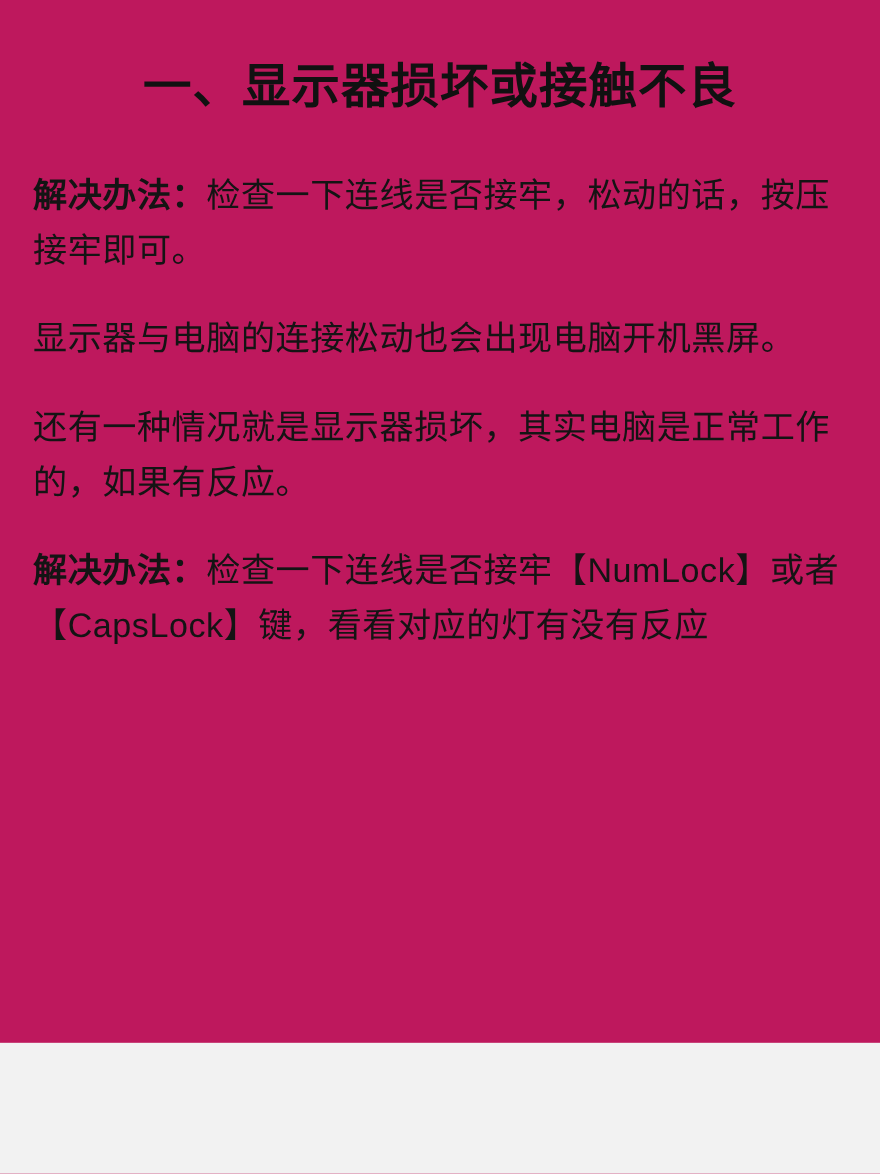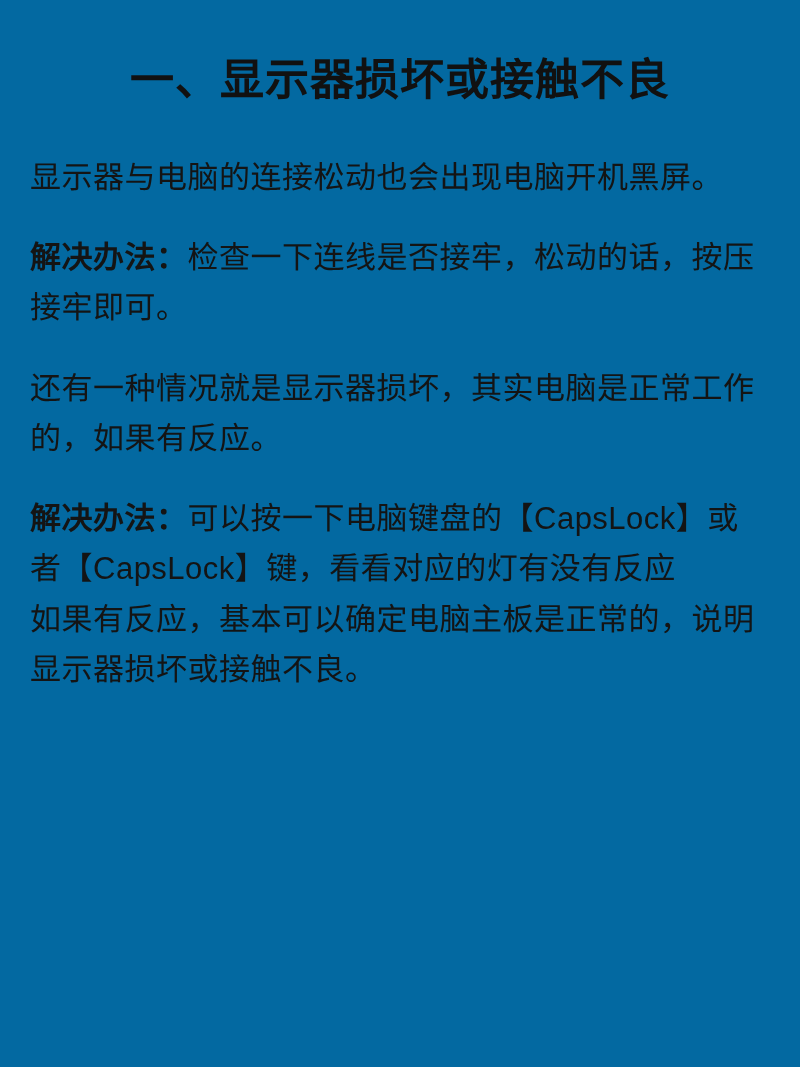--- a/index.html
+++ b/index.html
@@ -10,23 +10,23 @@
     width: 800px;
     height: 1067px;
     background: #f2f2f2;
     font-family: "Liberation Sans", "DejaVu Sans", sans-serif;
     color: #111111;
     overflow: hidden;
   }
   .page {
     box-sizing: border-box;
     width: 800px;
-    height: 1067px;
+    height: 948px;
     padding: 52px 30px 0 30px;
-    background: #0369a1;
+    background: #be185d;
   }
   .title {
     text-align: center;
     font-size: 44px;
     font-weight: bold;
     letter-spacing: 1px;
     line-height: 1.25;
     margin: 0 0 46px 0;
     color: #111111;
   }
@@ -49,32 +49,29 @@
   }
 </style>
 </head>
 <body>
 
 <div class="page">
 
   <h1 class="title">一、显示器损坏或接触不良</h1>
 
   <p class="para">
-    <span>显示器与电脑的连接松动也会出现电脑开机黑屏。</span>
+    <span class="lead">解决办法：</span><span>检查一下连线是否接牢，松动的话，按压接牢即可。</span>
   </p>
 
   <p class="para">
-    <span class="lead">解决办法：</span><span>检查一下连线是否接牢，松动的话，按压接牢即可。</span>
+    <span>显示器与电脑的连接松动也会出现电脑开机黑屏。</span>
   </p>
 
   <p class="para">
     <span>还有一种情况就是显示器损坏，其实电脑是正常工作的，如果有反应。</span>
   </p>
 
   <p class="para tight">
-    <span class="lead">解决办法：</span><span>可以按一下电脑键盘的【CapsLock】或者【CapsLock】键，看看对应的灯有没有反应</span>
+    <span class="lead">解决办法：</span><span>检查一下连线是否接牢【NumLock】或者【CapsLock】键，看看对应的灯有没有反应</span>
   </p>
 
-  <p class="para gap-top">
-    <span>如果有反应，基本可以确定电脑主板是正常的，说明显示器损坏或接触不良。</span>
-  </p>
 
 </div>
 
 </body></html>

